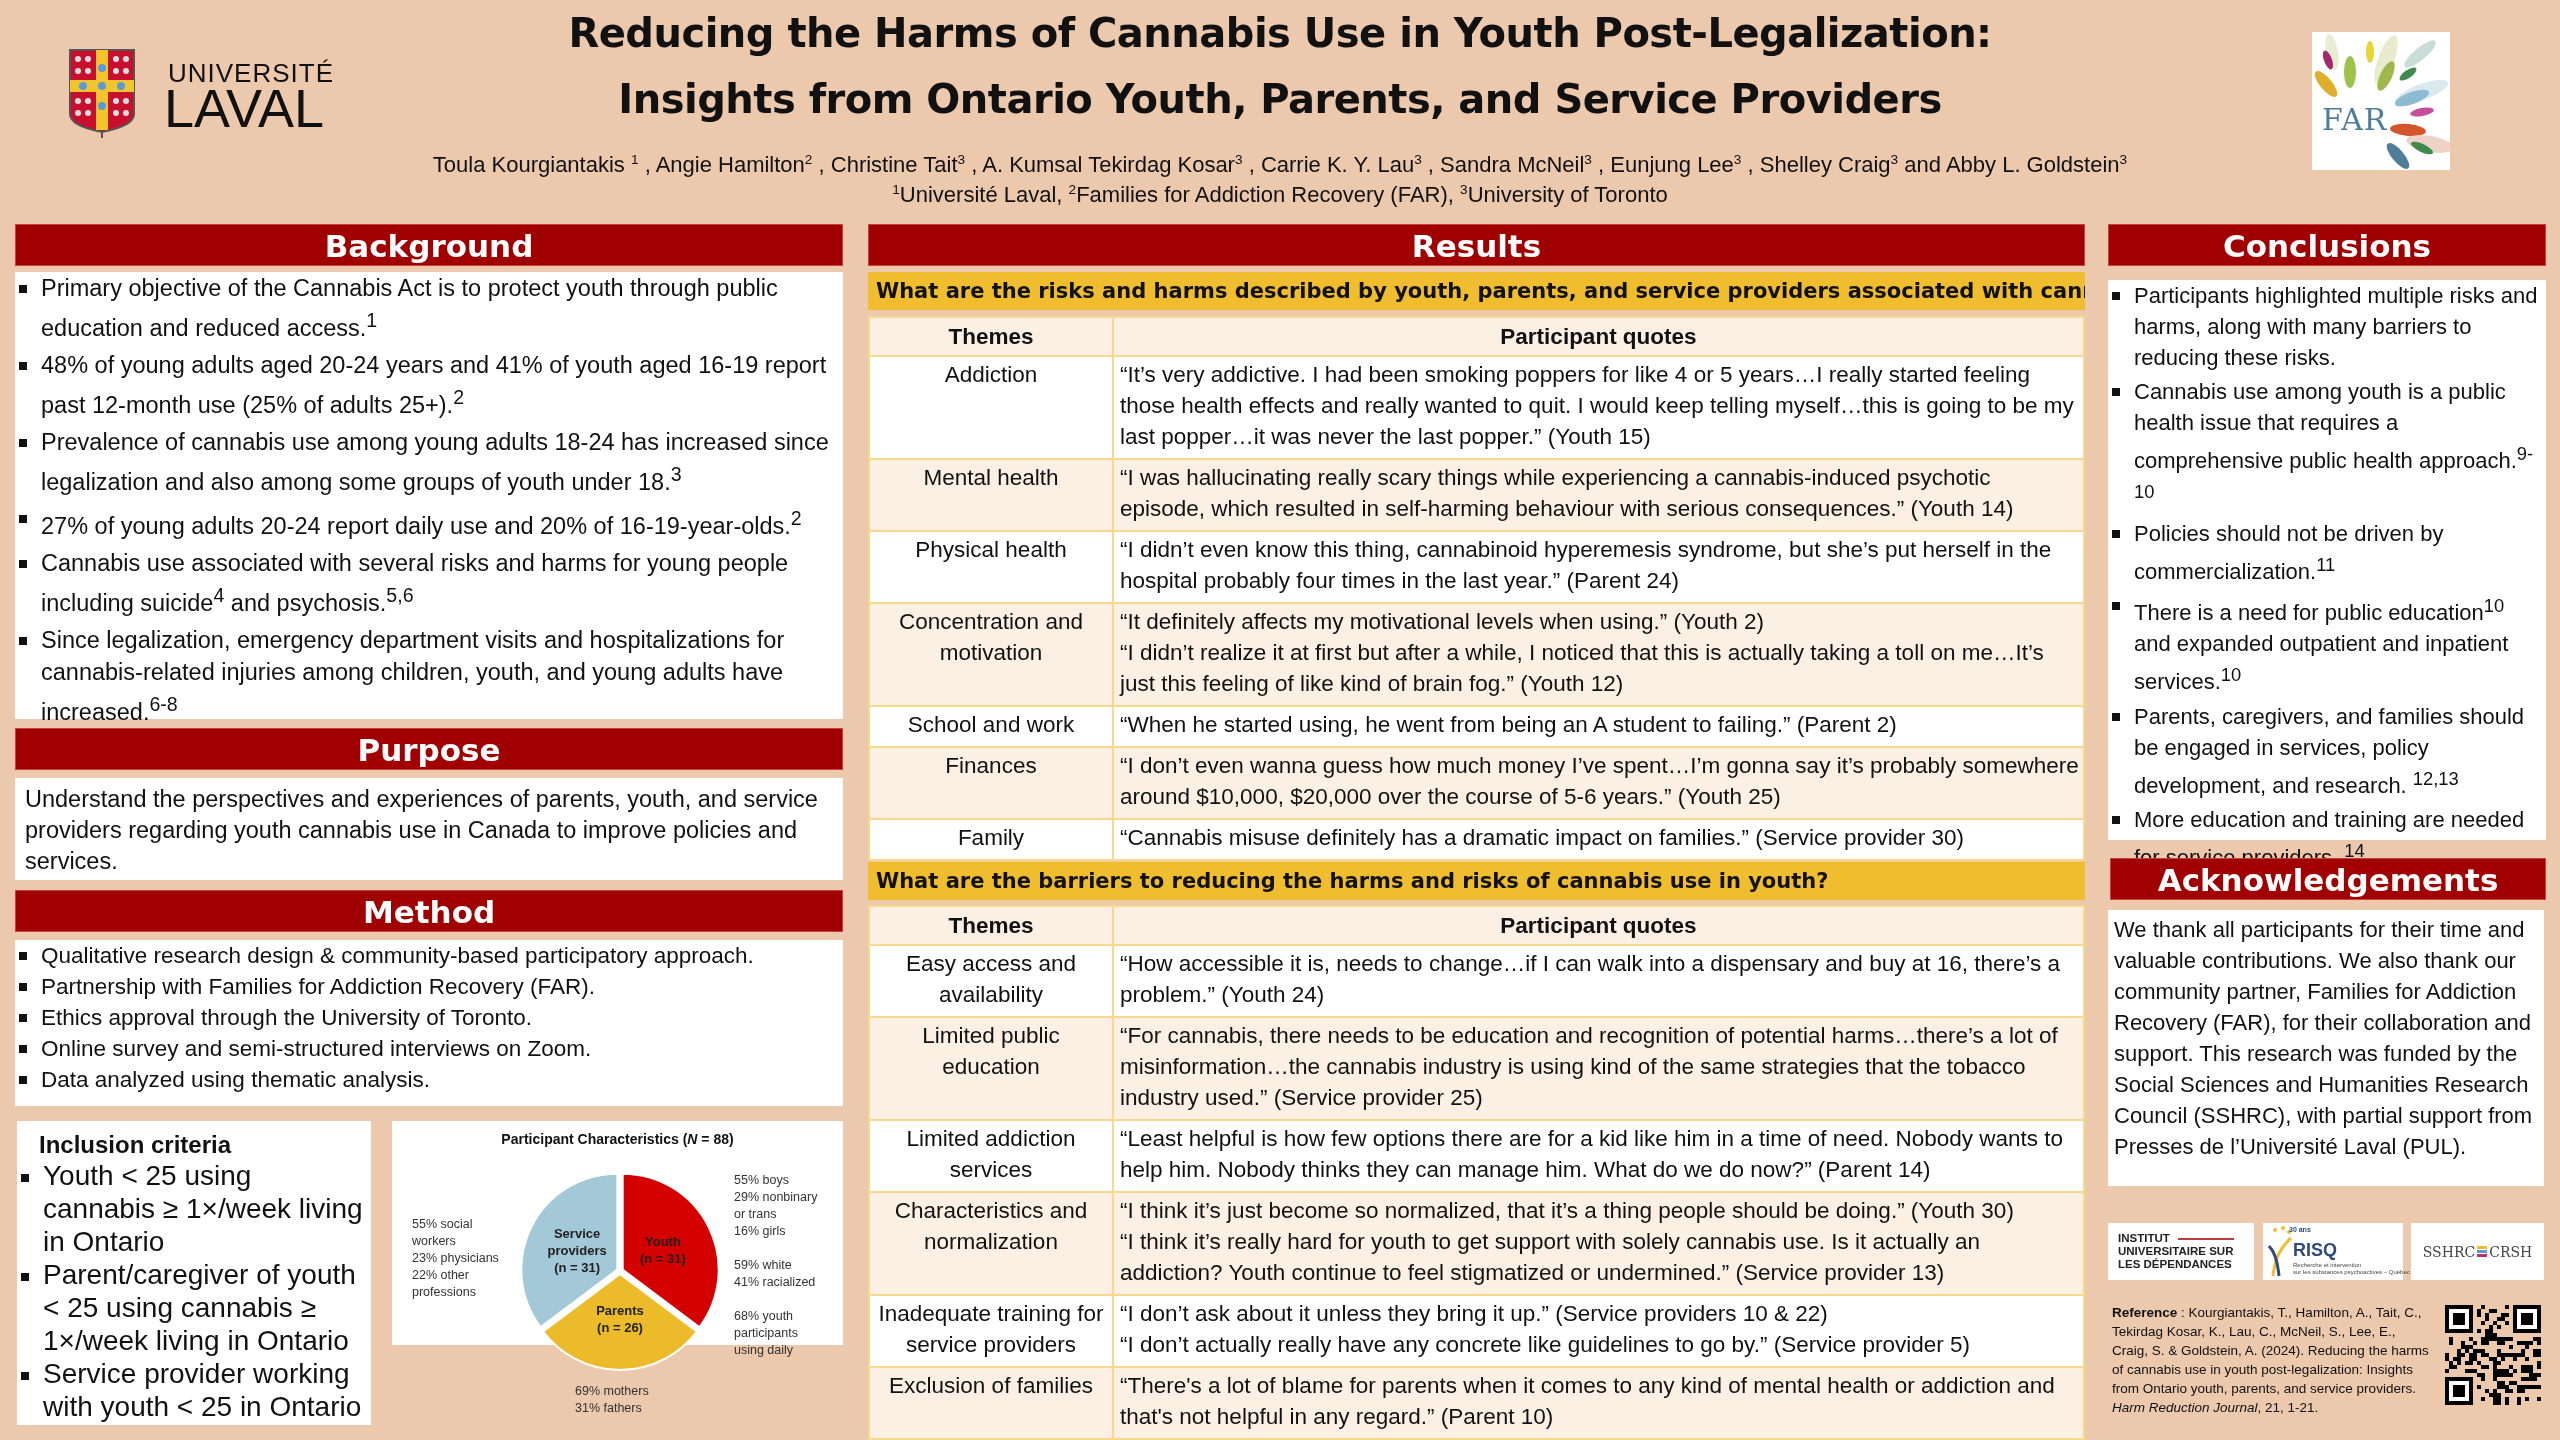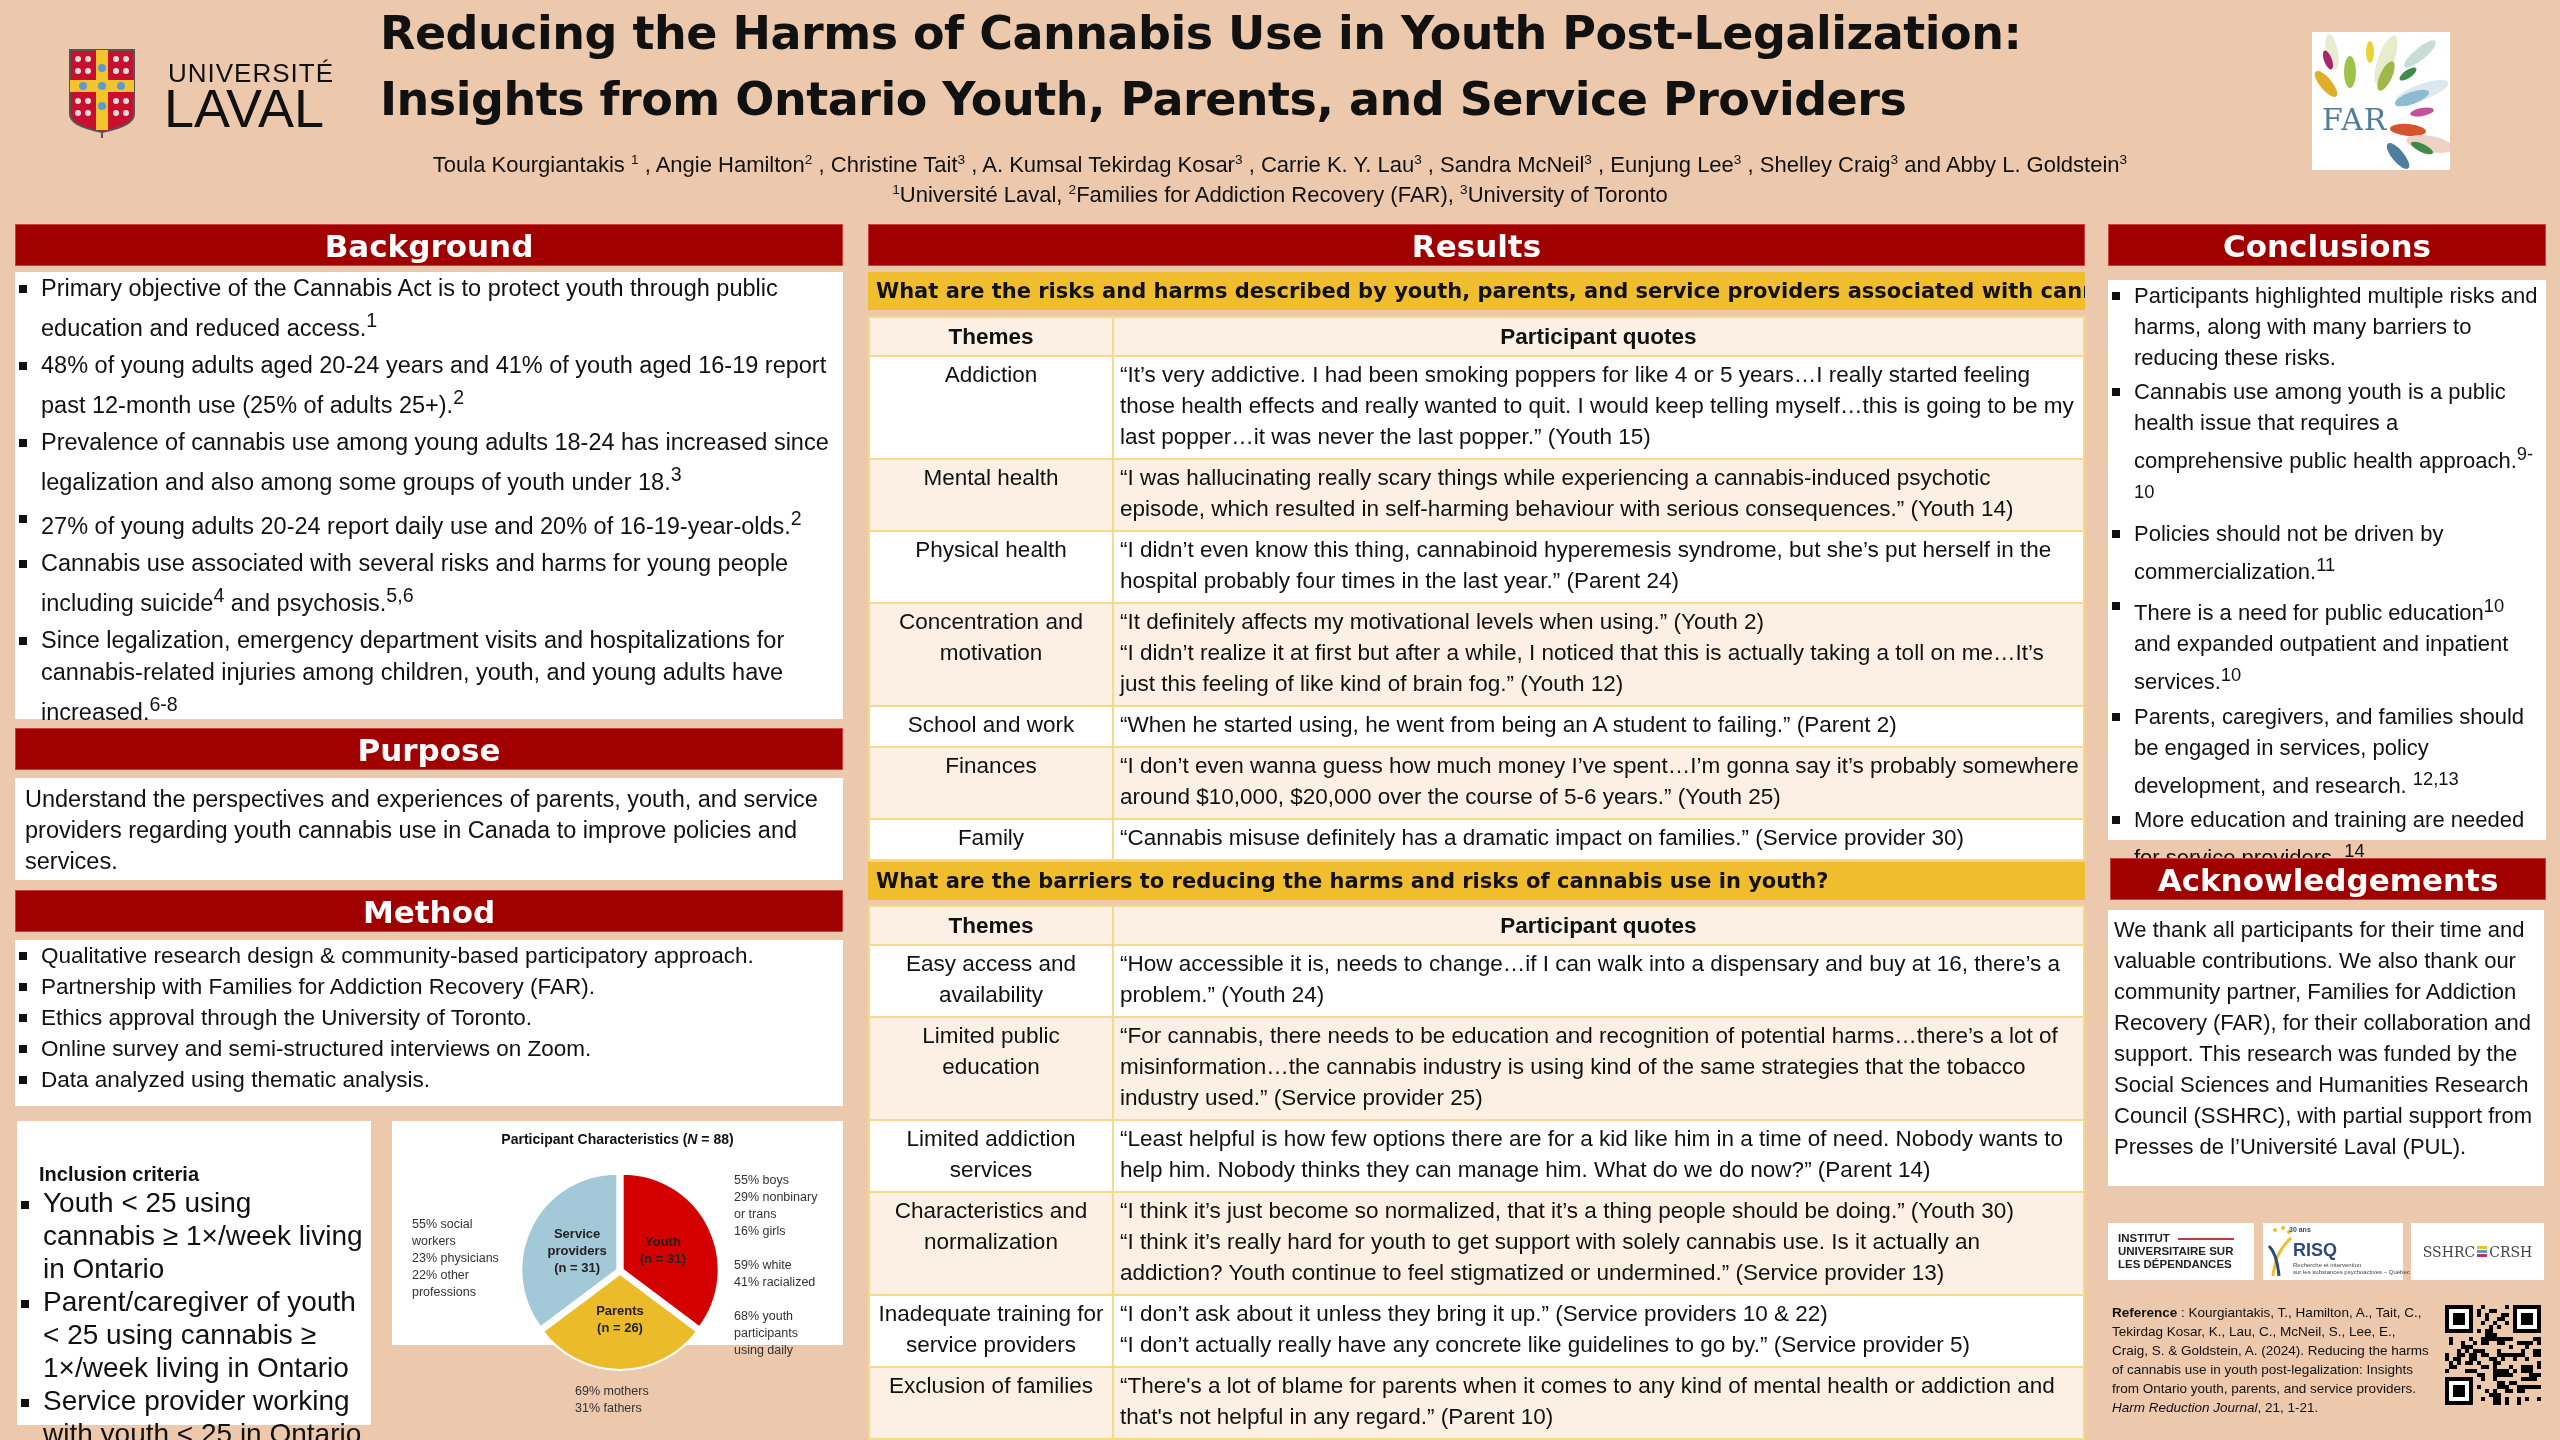--- a/index.html
+++ b/index.html
@@ -4,23 +4,23 @@
 <style>
   html, body { margin:0; padding:0; }
   body {
     width:2560px; height:1440px; overflow:hidden; position:relative;
     background:#ecc8ac;
     font-family:"Liberation Sans", sans-serif;
     color:#111;
   }
   .abs { position:absolute; }
   .title {
-    left:380px; width:1800px; top:0px; 
+    left:380px; width:1800px; top:0px; text-align:center;
     font-family:"DejaVu Sans", sans-serif; font-weight:bold;
-    font-size:46px; line-height:66px; letter-spacing:-0.5px;
+    font-size:40px; line-height:66px; letter-spacing:-0.5px;
   }
   .authors {
     left:300px; width:1960px; top:150px; text-align:center;
     font-family:"Liberation Sans", sans-serif; font-size:22px; line-height:30px;
   }
   .authors sup, .body sup { font-size:0.62em; vertical-align:super; line-height:0; }
   .sec-header {
     background:#a10000; color:#fff; text-align:center;
     font-family:"DejaVu Sans", sans-serif; font-weight:bold;
     font-size:31px; line-height:42px; height:42px;
@@ -31,21 +31,21 @@
   ul.sq li { position:relative; padding-left:26px; }
   ul.sq li::before {
     content:""; position:absolute; left:4px; top:0.55em;
     width:8px; height:8px; background:#111;
   }
   .bg-list { font-size:23.5px; line-height:32px; padding:8px 14px 6px 10px; }
   .bg-list li { margin-bottom:5px; }
   .purpose { font-size:23.5px; line-height:31px; padding:6px 10px; }
   .method-list { font-size:22.5px; line-height:31px; padding:10px 12px 6px 14px; }
   .method-list li { padding-left:34px; }
-  .incl-title { font-weight:bold; font-size:20px; padding:10px 0 0 22px;margin-top:32px; }
+  .incl-title { font-weight:bold; font-size:24px; padding:10px 0 0 22px; }
   .incl-list { font-size:28px; line-height:33px; padding:40px 8px 0 12px; }
   .incl-list li { padding-left:38px; }
   .q-bar {
     background:#f0bd2f; font-family:"DejaVu Sans", sans-serif; font-weight:bold;
     font-size:21px; line-height:38px; height:38px; padding-left:8px; box-sizing:border-box;
     white-space:nowrap; overflow:hidden;
   }
   table.quotes {
     border-collapse:collapse; width:100%; font-size:22.5px; line-height:31px;
     background:#4c1d95;

